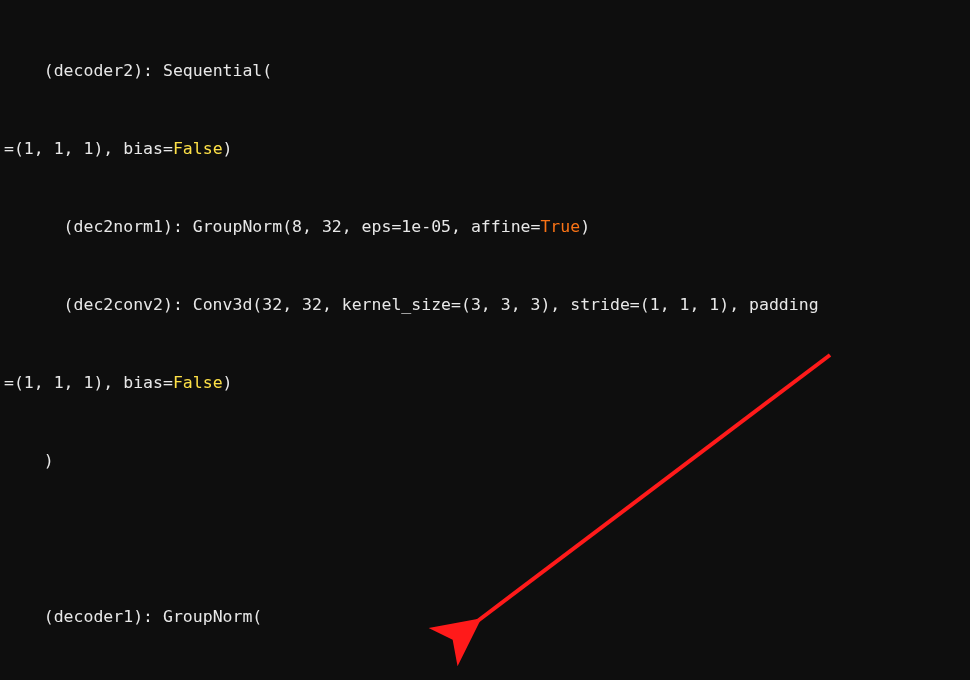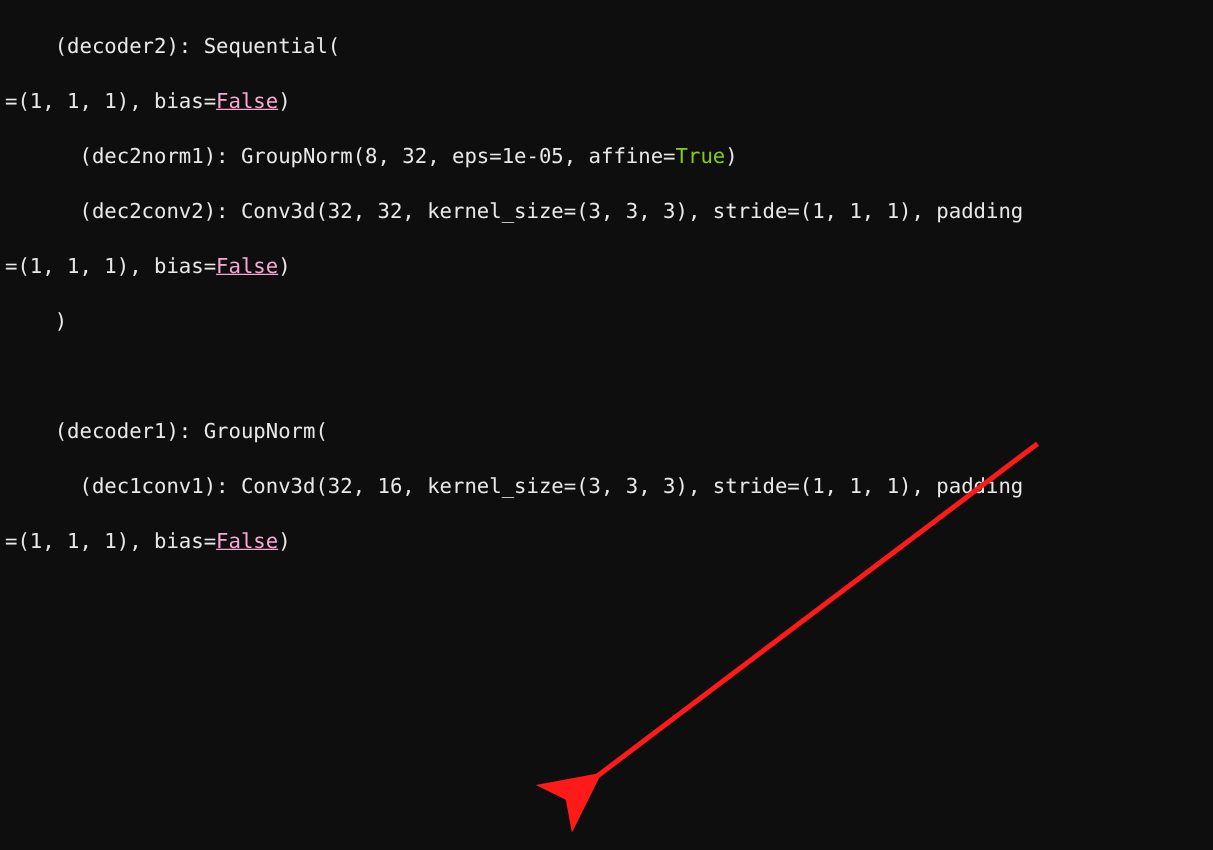--- a/index.html
+++ b/index.html
@@ -12,23 +12,23 @@
     font-size: 16.5px;
     line-height: 22px;
     color: #e8e8e8;
     overflow: hidden;
   }
   .terminal {
     padding: 4px 4px;
     white-space: pre;
     position: relative;
   }
-  .c-red   { color: #f9a8d4; text-decoration: underline; }
-  .c-green { color: #84cc16; }
-  .line { display: block; }
+  .c-red   { color: #fde047; }
+  .c-green { color: #f97316; }
+  .line { display: block; margin-top: 34px; }
   svg.arrow {
     position: absolute;
     top: 0;
     left: 0;
     pointer-events: none;
   }
 </style>
 </head>
 <body>
 

